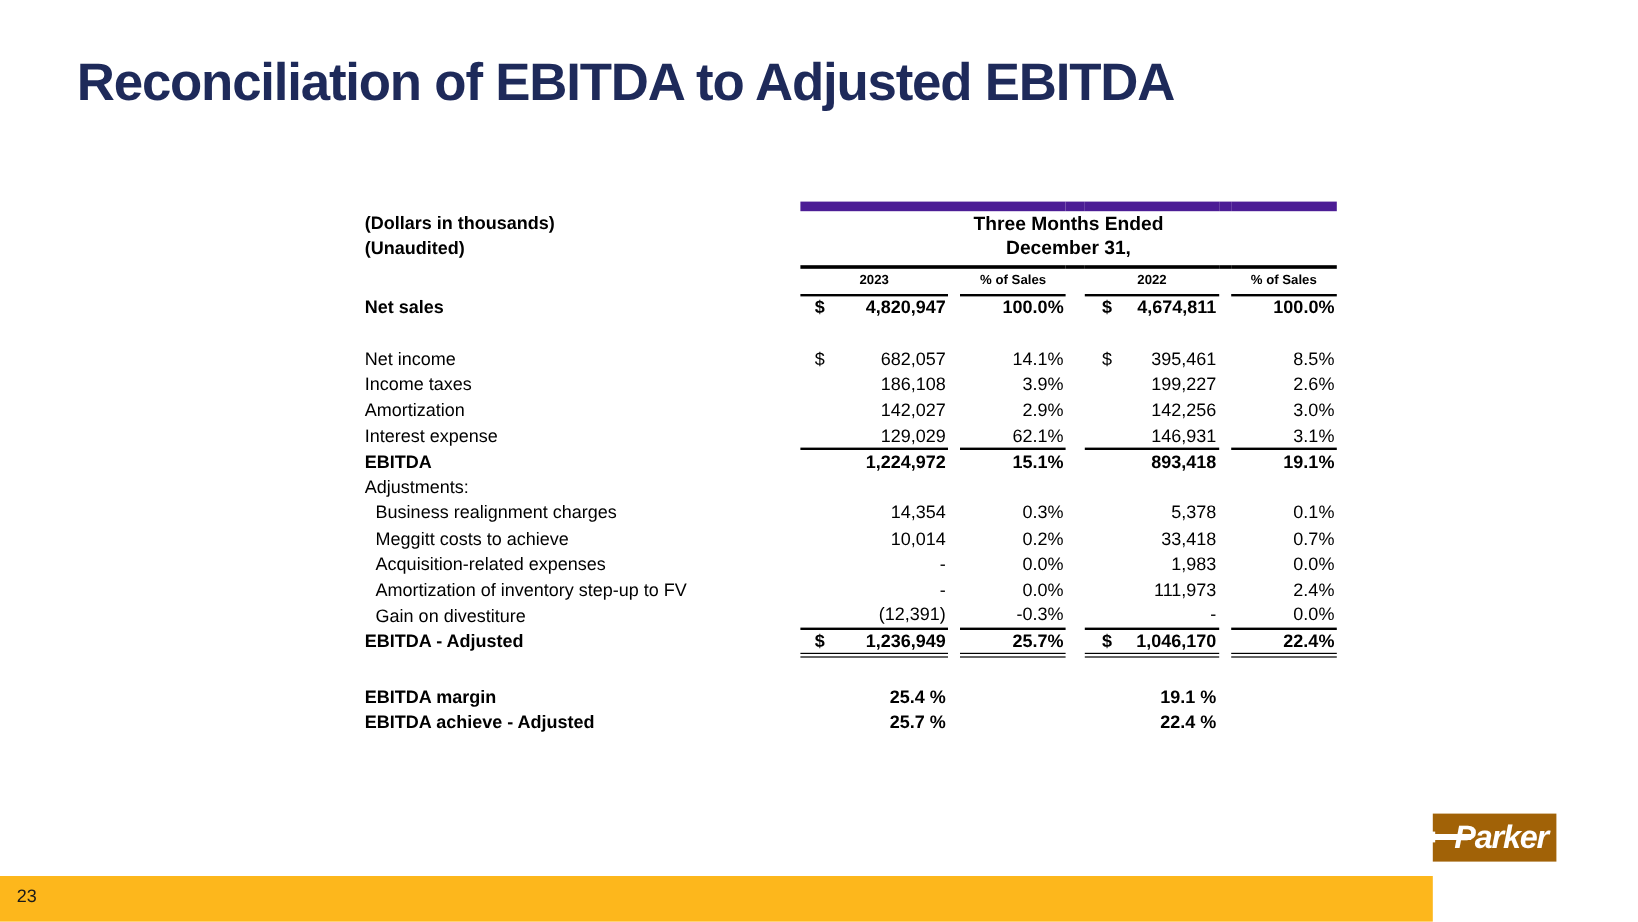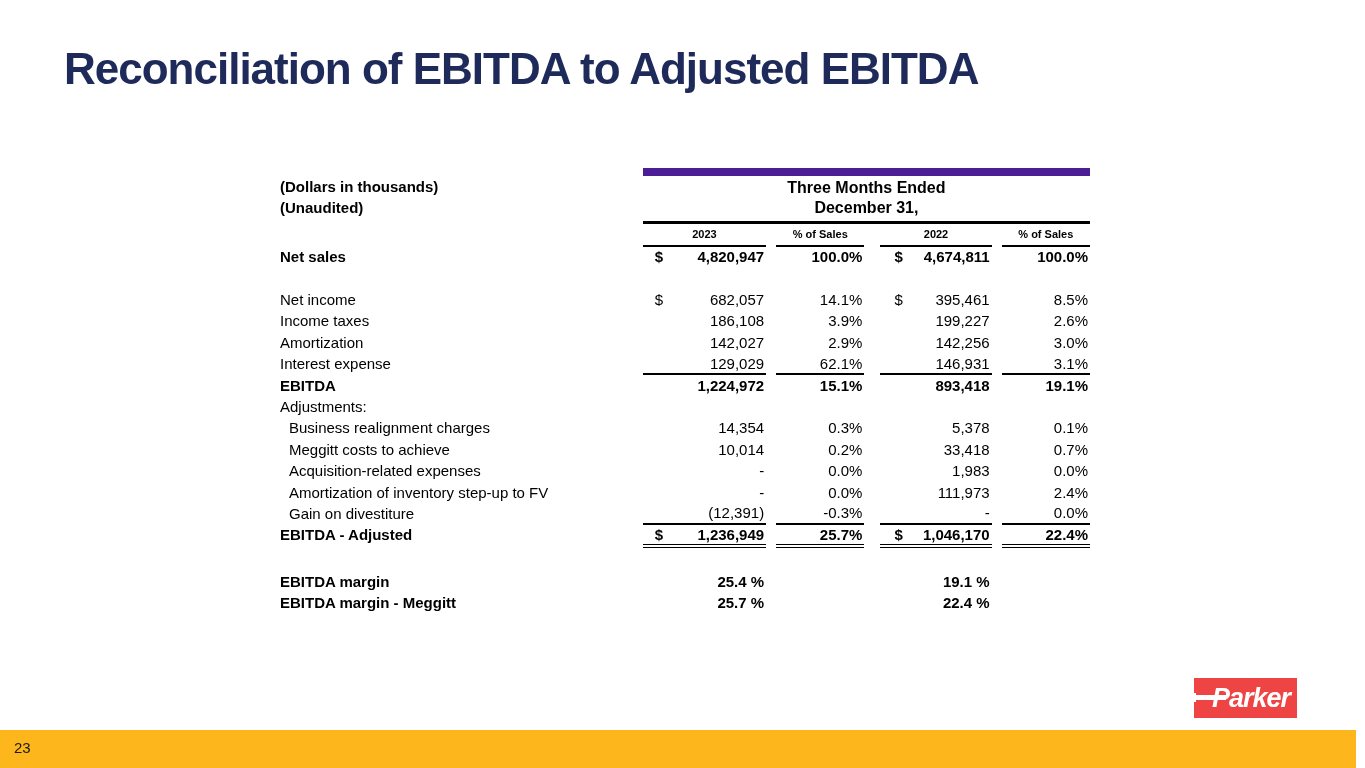--- a/index.html
+++ b/index.html
@@ -26,20 +26,21 @@
     position: absolute;
     left: 280px; top: 168px;
     width: 810px;
   }
   table.fin {
     border-collapse: collapse;
     table-layout: fixed;
     width: 810px;
     font-size: 15px;
     color: #000;
+    margin-left: 24px;
   }
   col.c-label { width: 362px; }
   col.c-val1  { width: 123px; }
   col.c-gap1  { width: 10px; }
   col.c-pct1  { width: 88px; }
   col.c-gap2  { width: 16px; }
   col.c-val2  { width: 111px; }
   col.c-gap3  { width: 10px; }
   col.c-pct2  { width: 88px; }
 
@@ -112,21 +113,21 @@
     font-weight: bold;
     font-style: italic;
     font-size: 27px;
     letter-spacing: -1px;
     font-family: "Liberation Sans", sans-serif;
   }
 
   .footer-bar {
     position: absolute;
     left: 0; top: 730px;
-    width: 1356px; height: 38px;
+    width: 1194px; height: 38px;
   }
   .page-number {
     position: absolute;
     left: 14px; top: 9px;
     font-size: 15px;
     color: #1a1a1a;
   }
 </style>
 </head>
 <body>
@@ -448,21 +449,21 @@
           <td class="val val2like">
             <div class="cellflex">
               <span></span>
               <span>19.1 %</span>
             </div>
           </td>
           <td class="gap"></td>
           <td class="pct"></td>
         </tr>
         <tr class="data-row bold-row">
-          <td class="lbl bold">EBITDA margin - Meggitt</td>
+          <td class="lbl bold">EBITDA achieve - Adjusted</td>
           <td class="val">
             <div class="cellflex">
               <span></span>
               <span>25.7 %</span>
             </div>
           </td>
           <td class="gap"></td>
           <td class="pct"></td>
           <td class="gap"></td>
           <td class="val val2like">
@@ -471,21 +472,21 @@
               <span>22.4 %</span>
             </div>
           </td>
           <td class="gap"></td>
           <td class="pct"></td>
         </tr>
       </tbody>
   </table>
 </div>
 
-<div class="logo" style="background: #ef4444;">
+<div class="logo" style="background: #a16207;">
   <div class="logo-bar-notch"></div>
   <div class="logo-bar"></div>
   <div class="logo-text">Parker</div>
 </div>
 
 <div class="footer-bar" style="background: rgb(253, 183, 28);">
   <span class="page-number">23</span>
 </div>
 
 </body></html>

